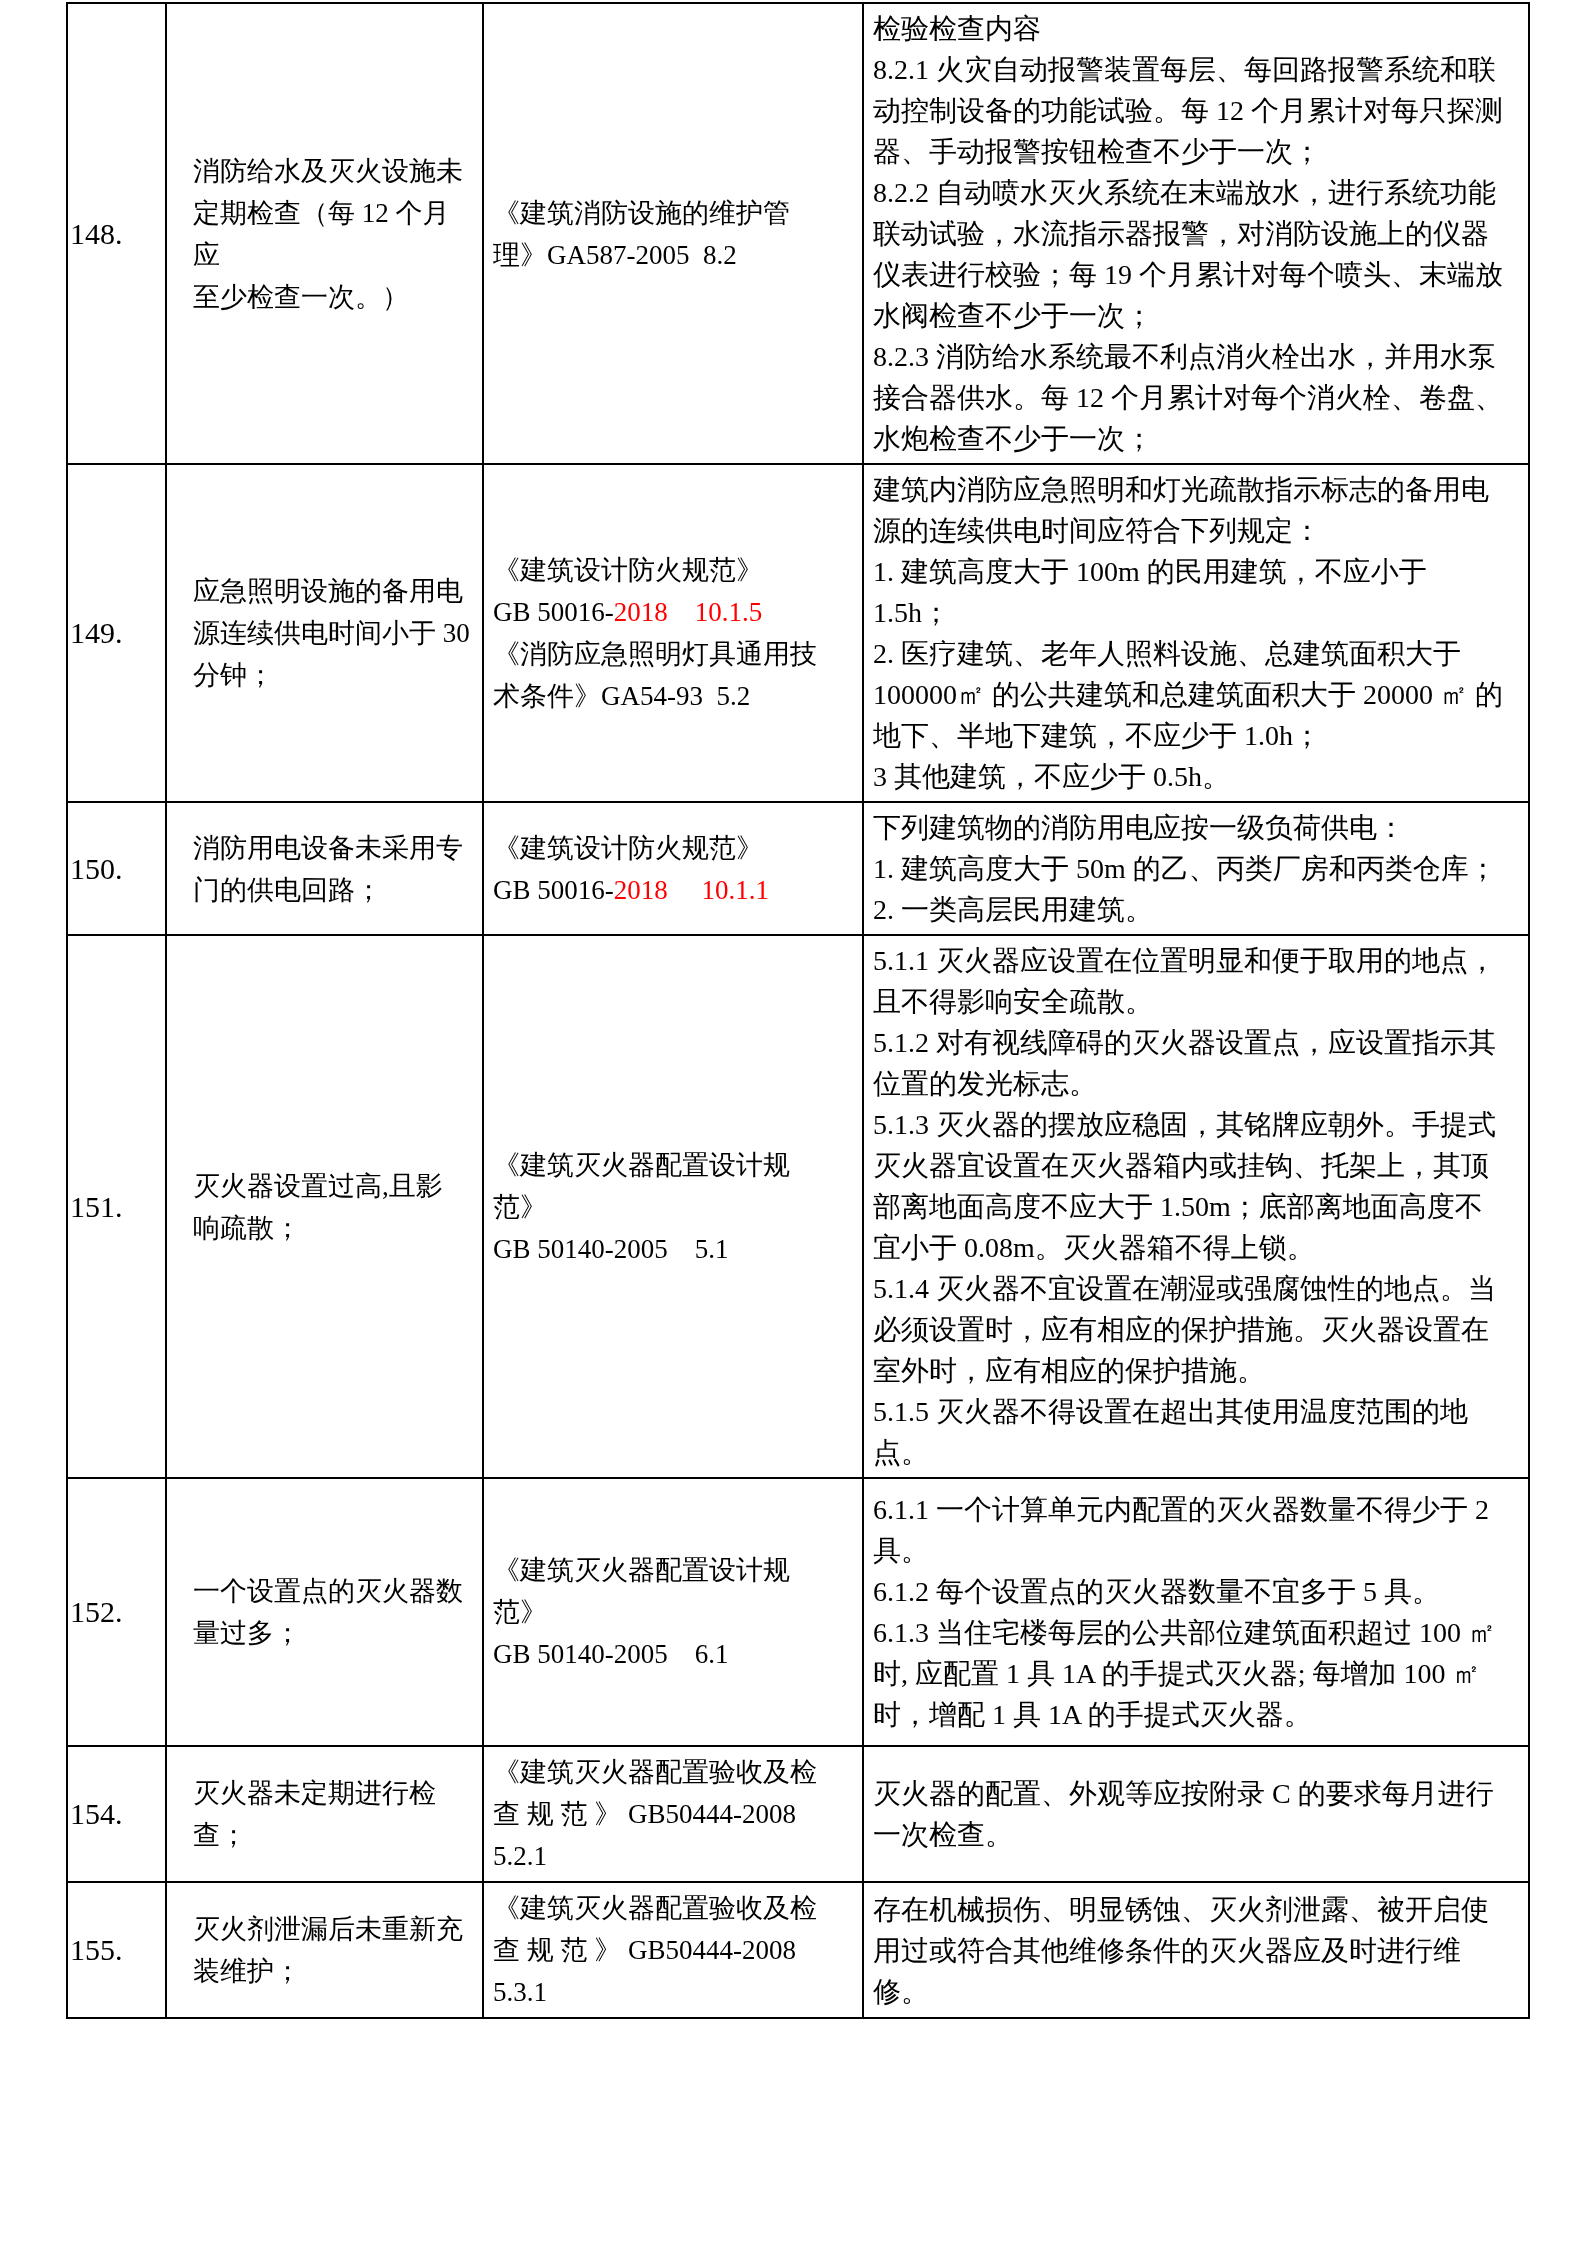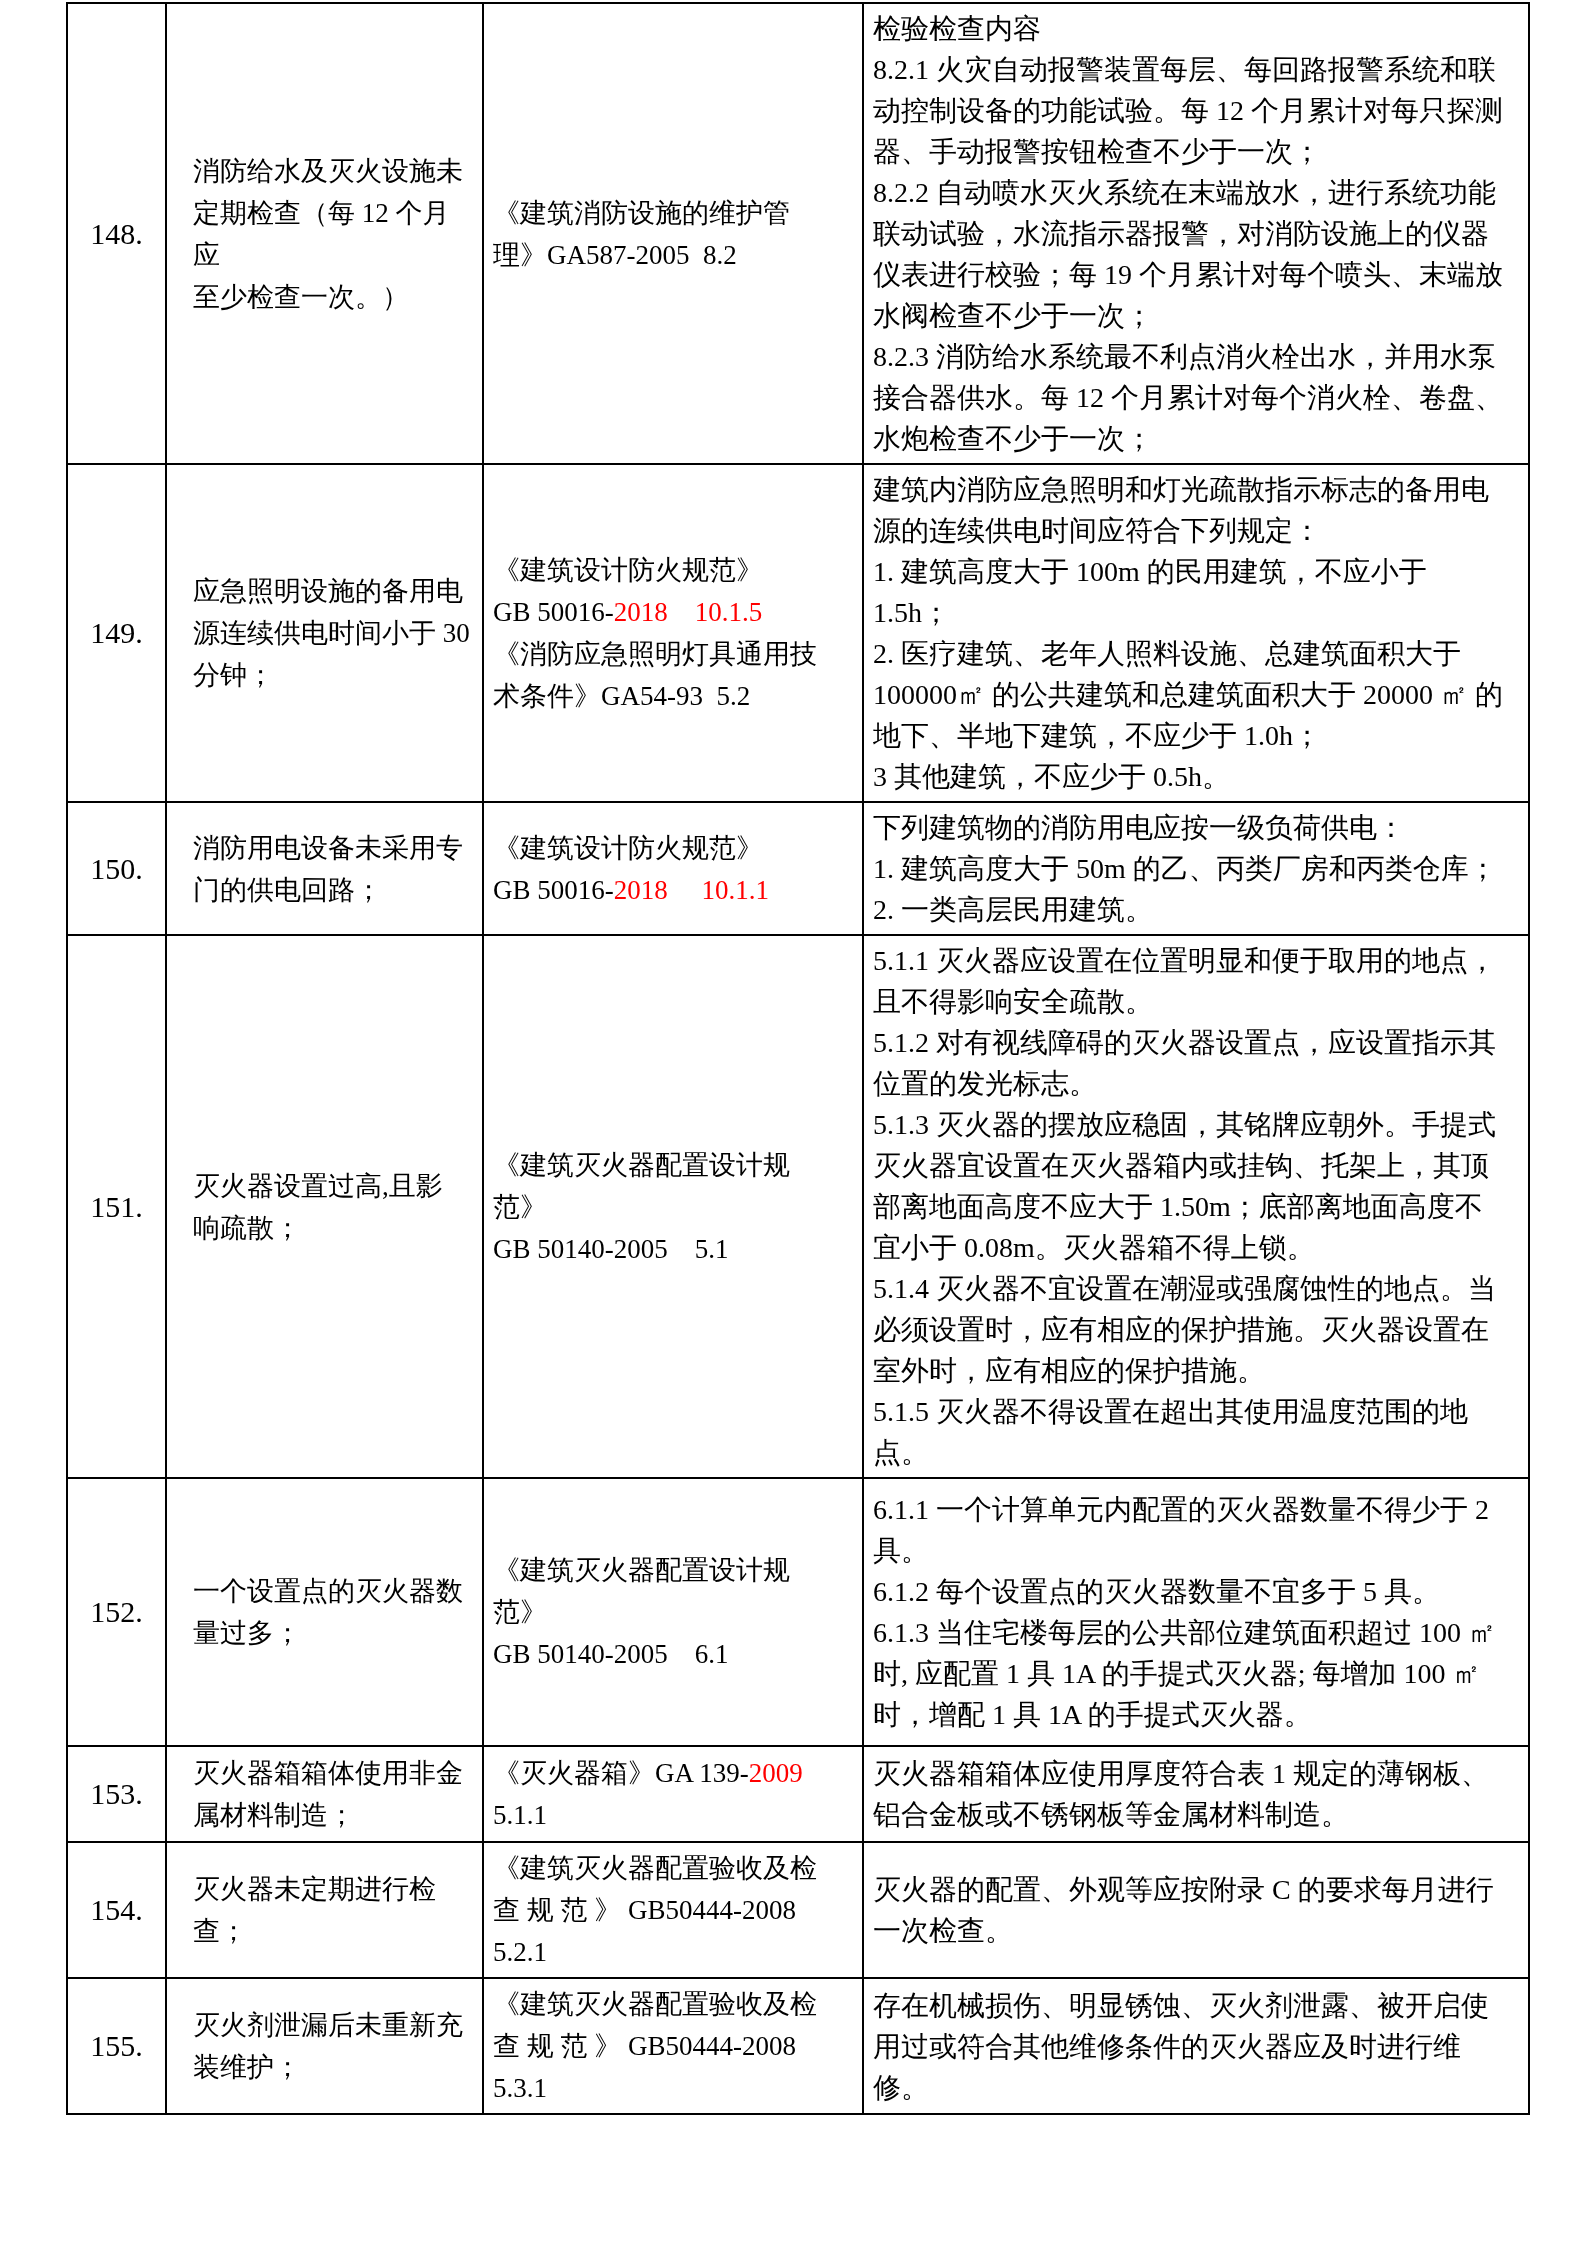--- a/index.html
+++ b/index.html
@@ -25,21 +25,20 @@
     box-sizing:border-box;
     vertical-align:middle;
     overflow:hidden;
   }
   col.c-no{width:99px;}
   col.c-desc{width:317px;}
   col.c-ref{width:380px;}
   col.c-content{width:666px;}
 
   td.cell-no{
-    text-align:center;
     font-size:30px;
     padding:2px;
   }
   td.cell-desc{
     font-size:27px;
     line-height:42px;
     white-space:pre-wrap;
     padding:4px 10px 4px 26px;
   }
   td.cell-ref{
@@ -145,30 +144,20 @@
     <td class="cell-ref"><span>《建筑灭火器配置设计规
 范》
 GB 50140-2005    6.1</span></td>
     <td class="cell-content">
             <div class="para">6.1.1 一个计算单元内配置的灭火器数量不得少于 2 具。</div>
             <div class="para">6.1.2 每个设置点的灭火器数量不宜多于 5 具。</div>
             <div class="para">6.1.3 当住宅楼每层的公共部位建筑面积超过 100 ㎡时, 应配置 1 具 1A 的手提式灭火器; 每增加 100 ㎡时，增配 1 具 1A 的手提式灭火器。</div>
           </td>
   </tr>
         <tr>
-    <td class="cell-no">153.</td>
-    <td class="cell-desc">灭火器箱箱体使用非金
-属材料制造；</td>
-    <td class="cell-ref"><span>《灭火器箱》GA 139-</span><span class="red">2009</span><span>
-5.1.1</span></td>
-    <td class="cell-content">
-            <div class="para">灭火器箱箱体应使用厚度符合表 1 规定的薄钢板、铝合金板或不锈钢板等金属材料制造。</div>
-          </td>
-  </tr>
-        <tr>
     <td class="cell-no">154.</td>
     <td class="cell-desc">灭火器未定期进行检
 查；</td>
     <td class="cell-ref"><span>《建筑灭火器配置验收及检
 查 规 范 》 GB50444-2008
 5.2.1</span></td>
     <td class="cell-content">
             <div class="para">灭火器的配置、外观等应按附录 C 的要求每月进行一次检查。</div>
           </td>
   </tr>

